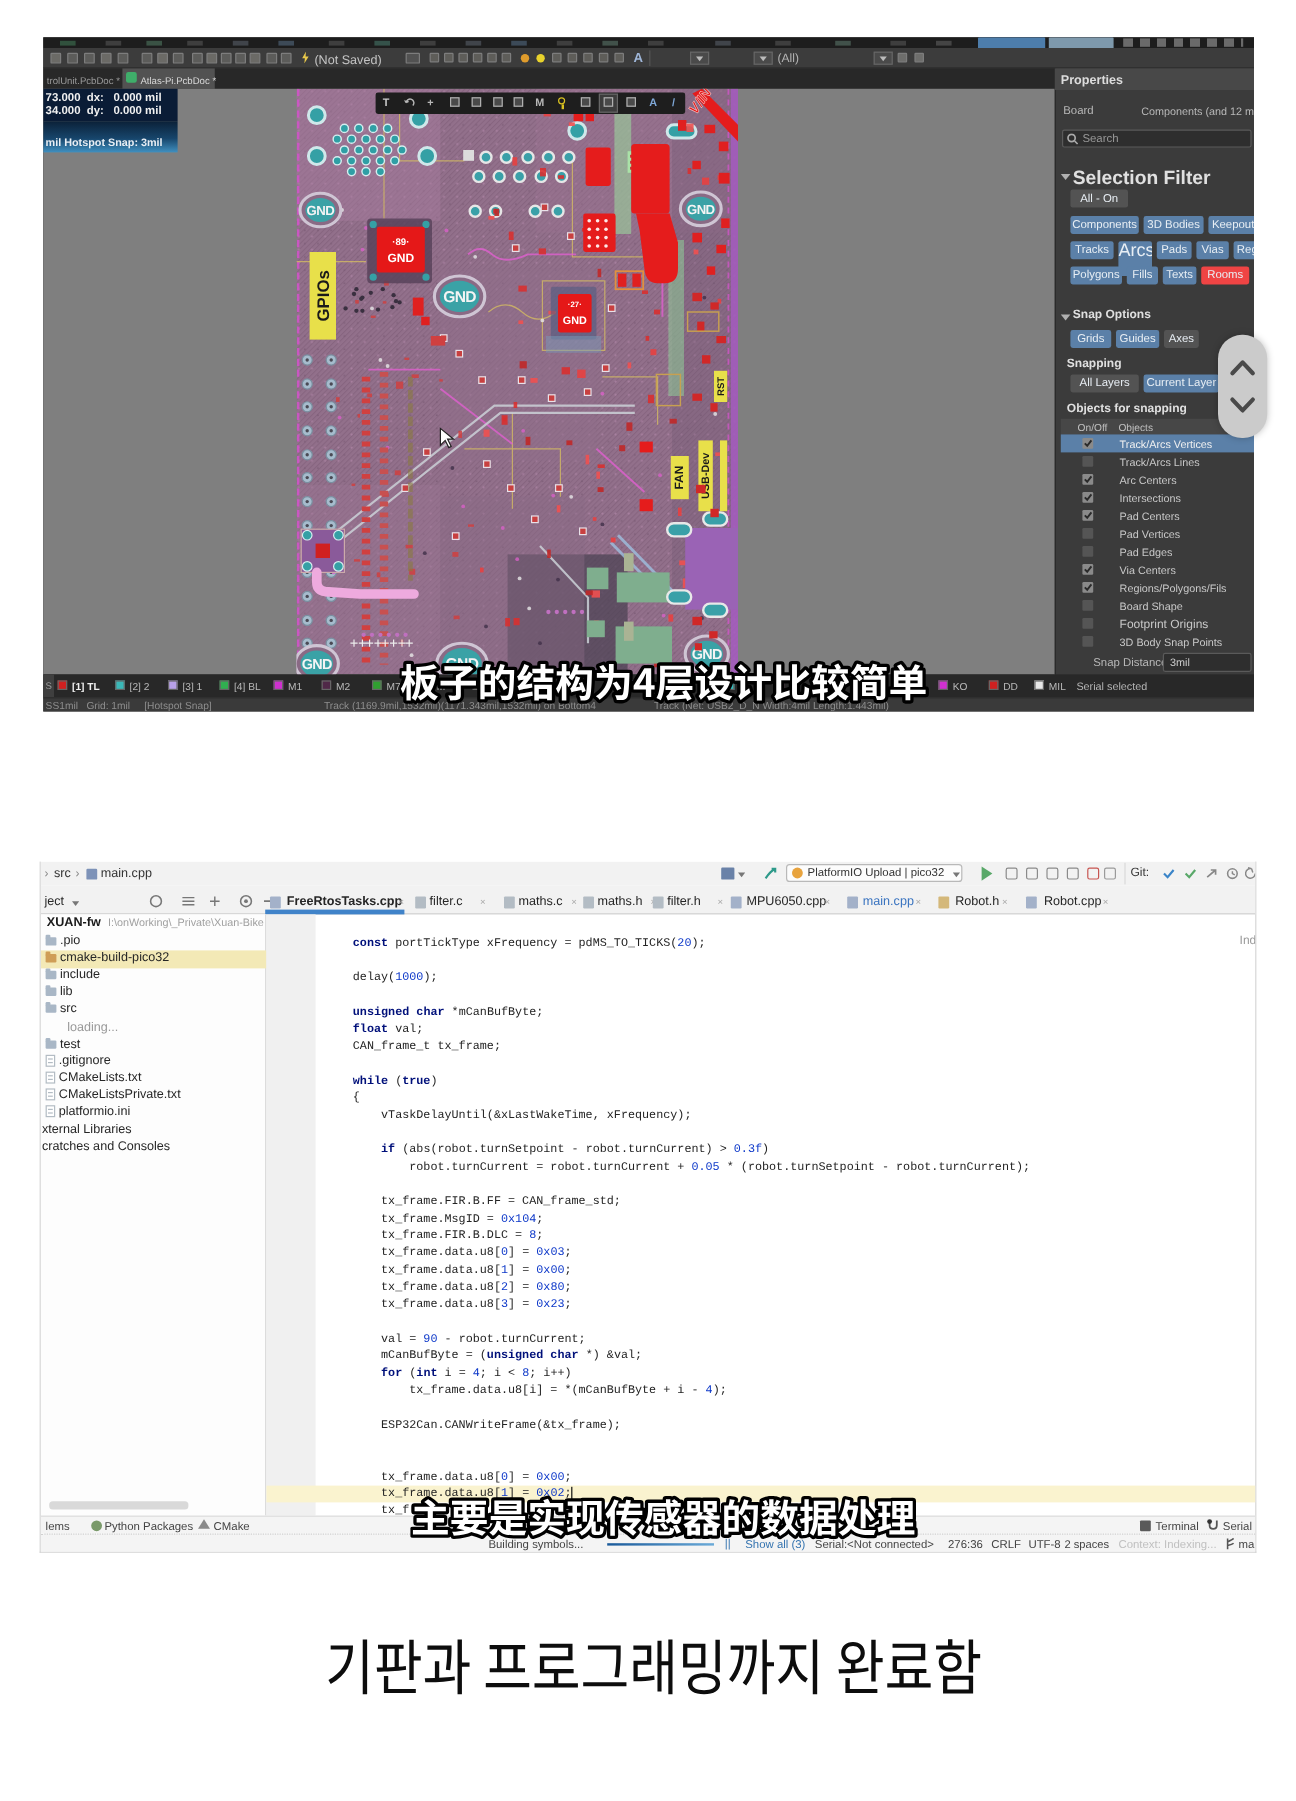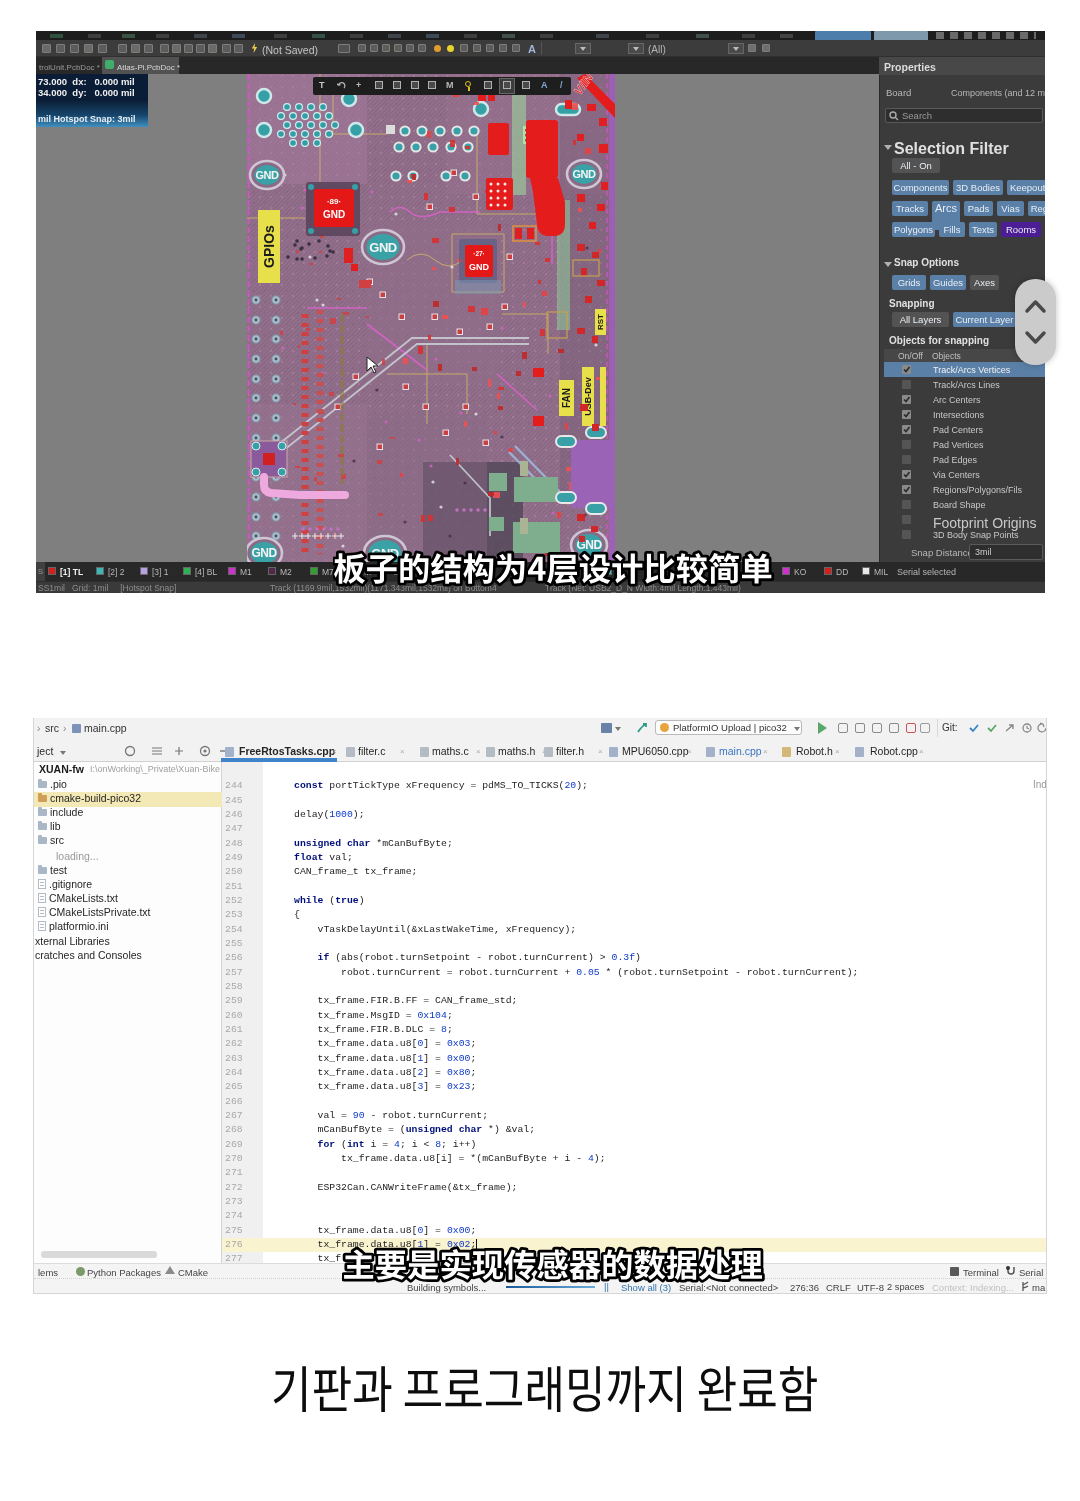--- a/index.html
+++ b/index.html
@@ -622,28 +622,28 @@
       <line x1="6.5" y1="6.5" x2="9" y2="9" stroke="#aaa" stroke-width="1.4"></line>
     </svg>
 <div class="a" style="left:866px;top:79px;color:#999;font-size:9.5px">Search</div>
 <div class="a" style="left:848px;top:114px;width:0;height:0;border-left:4px solid transparent;border-right:4px solid transparent;border-top:5px solid #b0b0b0"></div>
     <div class="a" style="left:858px;top:109px;color:#e0e0e0;font-size:16px;font-weight:bold">Selection Filter</div>
 <div class="a" style="left:856px;top:127px;width:48px;height:15px;background:#535353;border-radius:2px;color:#e8eef4;font-size:9.5px;text-align:center;line-height:15px;overflow:hidden">All - On</div>
 <div class="a" style="left:856px;top:149px;width:57px;height:15px;background:#5b80a8;border-radius:2px;color:#e8eef4;font-size:9.5px;text-align:center;line-height:15px;overflow:hidden">Components</div>
 <div class="a" style="left:917px;top:149px;width:50px;height:15px;background:#5b80a8;border-radius:2px;color:#e8eef4;font-size:9.5px;text-align:center;line-height:15px;overflow:hidden">3D Bodies</div>
 <div class="a" style="left:971px;top:149px;width:46px;height:15px;background:#5b80a8;border-radius:2px;color:#e8eef4;font-size:9.5px;text-align:center;line-height:15px;overflow:hidden">Keepouts</div>
 <div class="a" style="left:856px;top:170px;width:36px;height:15px;background:#5b80a8;border-radius:2px;color:#e8eef4;font-size:9.5px;text-align:center;line-height:15px;overflow:hidden">Tracks</div>
-<div class="a" style="left:896px;top:170px;width:28px;height:29px;background:#5b80a8;border-radius:2px;color:#e8eef4;font-size:11px;text-align:center;line-height:15px;overflow:hidden">Arcs</div>
+<div class="a" style="left:896px;top:170px;width:28px;height:29px;background:#5b80a8;border-radius:2px;color:#e8eef4;font-size:15px;text-align:center;line-height:15px;overflow:hidden">Arcs</div>
 <div class="a" style="left:928px;top:170px;width:29px;height:15px;background:#5b80a8;border-radius:2px;color:#e8eef4;font-size:9.5px;text-align:center;line-height:15px;overflow:hidden">Pads</div>
 <div class="a" style="left:961px;top:170px;width:27px;height:15px;background:#5b80a8;border-radius:2px;color:#e8eef4;font-size:9.5px;text-align:center;line-height:15px;overflow:hidden">Vias</div>
 <div class="a" style="left:992px;top:170px;width:25px;height:15px;background:#5b80a8;border-radius:2px;color:#e8eef4;font-size:9.5px;text-align:center;line-height:15px;overflow:hidden">Regi</div>
 <div class="a" style="left:856px;top:191px;width:43px;height:15px;background:#5b80a8;border-radius:2px;color:#e8eef4;font-size:9.5px;text-align:center;line-height:15px;overflow:hidden">Polygons</div>
 <div class="a" style="left:903px;top:191px;width:26px;height:15px;background:#5b80a8;border-radius:2px;color:#e8eef4;font-size:9.5px;text-align:center;line-height:15px;overflow:hidden">Fills</div>
 <div class="a" style="left:933px;top:191px;width:28px;height:15px;background:#5b80a8;border-radius:2px;color:#e8eef4;font-size:9.5px;text-align:center;line-height:15px;overflow:hidden">Texts</div>
-<div class="a" style="left:965px;top:191px;width:40px;height:15px;background:#4c1d95;border-radius:2px;color:#e8eef4;font-size:9.5px;text-align:center;line-height:15px;overflow:hidden">Rooms</div>
+<div class="a" style="left:965px;top:191px;width:40px;height:15px;background:#ef4444;border-radius:2px;color:#e8eef4;font-size:9.5px;text-align:center;line-height:15px;overflow:hidden">Rooms</div>
 <div class="a" style="left:848px;top:231px;width:0;height:0;border-left:4px solid transparent;border-right:4px solid transparent;border-top:5px solid #b0b0b0"></div>
     <div class="a" style="left:858px;top:226px;color:#e0e0e0;font-size:10px;font-weight:bold">Snap Options</div>
 <div class="a" style="left:856px;top:244px;width:34px;height:15px;background:#5b80a8;border-radius:2px;color:#e8eef4;font-size:9.5px;text-align:center;line-height:15px;overflow:hidden">Grids</div>
 <div class="a" style="left:894px;top:244px;width:36px;height:15px;background:#5b80a8;border-radius:2px;color:#e8eef4;font-size:9.5px;text-align:center;line-height:15px;overflow:hidden">Guides</div>
 <div class="a" style="left:934px;top:244px;width:29px;height:15px;background:#535353;border-radius:2px;color:#e8eef4;font-size:9.5px;text-align:center;line-height:15px;overflow:hidden">Axes</div>
 <div class="a" style="left:853px;top:267px;color:#e0e0e0;font-size:10px;font-weight:bold">Snapping</div>
 <div class="a" style="left:856px;top:281px;width:57px;height:15px;background:#535353;border-radius:2px;color:#e8eef4;font-size:9.5px;text-align:center;line-height:15px;overflow:hidden">All Layers</div>
 <div class="a" style="left:917px;top:281px;width:63px;height:15px;background:#5b80a8;border-radius:2px;color:#e8eef4;font-size:9.5px;text-align:center;line-height:15px;overflow:hidden">Current Layer</div>
 <div class="a" style="left:853px;top:304px;color:#e0e0e0;font-size:10px;font-weight:bold">Objects for snapping</div>
 <div class="a" style="left:848px;top:318px;width:161px;height:13px;background:#474747"></div>
@@ -682,21 +682,21 @@
     </svg>
 <div class="a" style="left:897px;top:439px;color:#c8c8c8;font-size:9px;white-space:nowrap">Via Centers</div>
 <div class="a" style="left:866px;top:454px;width:9px;height:9px;background:#8a8a8a;border-radius:1px"></div>
 <svg class="a" style="left:866px;top:454px" width="9" height="9" viewBox="0 0 9 9">
       <path d="M2,4.5 L4,6.5 L7.5,2" stroke="#2a2a2a" stroke-width="1.6" fill="none"></path>
     </svg>
 <div class="a" style="left:897px;top:454px;color:#c8c8c8;font-size:9px;white-space:nowrap">Regions/Polygons/Fils</div>
 <div class="a" style="left:866px;top:469px;width:9px;height:9px;background:#555;border-radius:1px"></div>
 <div class="a" style="left:897px;top:469px;color:#c8c8c8;font-size:9px;white-space:nowrap">Board Shape</div>
 <div class="a" style="left:866px;top:484px;width:9px;height:9px;background:#555;border-radius:1px"></div>
-<div class="a" style="left:897px;top:484px;color:#c8c8c8;font-size:14px;white-space:nowrap">Footprint Origins</div>
+<div class="a" style="left:897px;top:484px;color:#c8c8c8;font-size:10px;white-space:nowrap">Footprint Origins</div>
 <div class="a" style="left:866px;top:499px;width:9px;height:9px;background:#555;border-radius:1px"></div>
 <div class="a" style="left:897px;top:499px;color:#c8c8c8;font-size:9px;white-space:nowrap">3D Body Snap Points</div>
 <div class="a" style="left:875px;top:516px;color:#b8b8b8;font-size:9.5px">Snap Distance</div>
 <div class="a" style="left:933px;top:513px;width:74px;height:16px;background:#2e2e2e;border:1px solid #5a5a5a;border-radius:2px"></div>
 <div class="a" style="left:939px;top:516px;color:#cccccc;font-size:9px">3mil</div>
 <div class="a" style="left:0;top:531px;width:1009px;height:19px;background:#282828"></div>
 <div class="a" style="left:861px;top:536px;color:#b4b4b4;font-size:9px">Serial selected</div>
 <div class="a" style="left:0;top:531px;width:9px;height:19px;background:#3f3f3f;color:#999;font-size:8px;text-align:center;line-height:19px">S</div>
 <div class="a" style="left:12px;top:536px;width:8px;height:8px;background:#d02020;border:1px solid #666"></div>
 <div class="a" style="left:24px;top:536px;color:#f0f0f0;font-size:8.5px;font-weight:bold;white-space:nowrap">[1] TL</div>
@@ -848,54 +848,20 @@
 <div class="a" style="left:15px;top:188px;color:#262626;font-size:10.5px;white-space:nowrap">CMakeListsPrivate.txt</div>
 <div class="a" style="left:4px;top:203px;width:8px;height:10px;background:#fff;border:1px solid #b3bcc4"></div>
     <div class="a" style="left:6px;top:206px;width:4px;height:1px;background:#b3bcc4"></div>
     <div class="a" style="left:6px;top:209px;width:4px;height:1px;background:#b3bcc4"></div>
 <div class="a" style="left:15px;top:202px;color:#262626;font-size:10.5px;white-space:nowrap">platformio.ini</div>
 <div class="a" style="left:1px;top:217px;color:#262626;font-size:10.5px;white-space:nowrap">xternal Libraries</div>
 <div class="a" style="left:1px;top:231px;color:#262626;font-size:10.5px;white-space:nowrap">cratches and Consoles</div>
 <div class="a" style="left:7px;top:533px;width:116px;height:7px;background:#d9d9d9;border-radius:3px"></div>
 <div class="a" style="left:188px;top:44px;width:41px;height:501px;background:#f0f0f0"></div>
 <div class="a" style="left:188px;top:520px;width:826px;height:14px;background:#faf3cf"></div>
-<pre class="a" style="left:191px;top:61.4px;font-size:9.8px;line-height:14.33px;color:#a8a8a8">244
-245
-246
-247
-248
-249
-250
-251
-252
-253
-254
-255
-256
-257
-258
-259
-260
-261
-262
-263
-264
-265
-266
-267
-268
-269
-270
-271
-272
-273
-274
-275
-276
-277</pre>
 <style>pre b{color:#00107a;font-weight:bold}pre i{color:#0d38c9;font-style:normal}</style>
 <pre class="a" style="left:260px;top:61.4px;font-size:9.8px;line-height:14.33px;color:#232323"><b>const</b> portTickType xFrequency = pdMS_TO_TICKS(<i>20</i>);
 
 delay(<i>1000</i>);
 
 <b>unsigned</b> <b>char</b> *mCanBufByte;
 <b>float</b> val;
 CAN_frame_t tx_frame;
 
 <b>while</b> (<b>true</b>)

